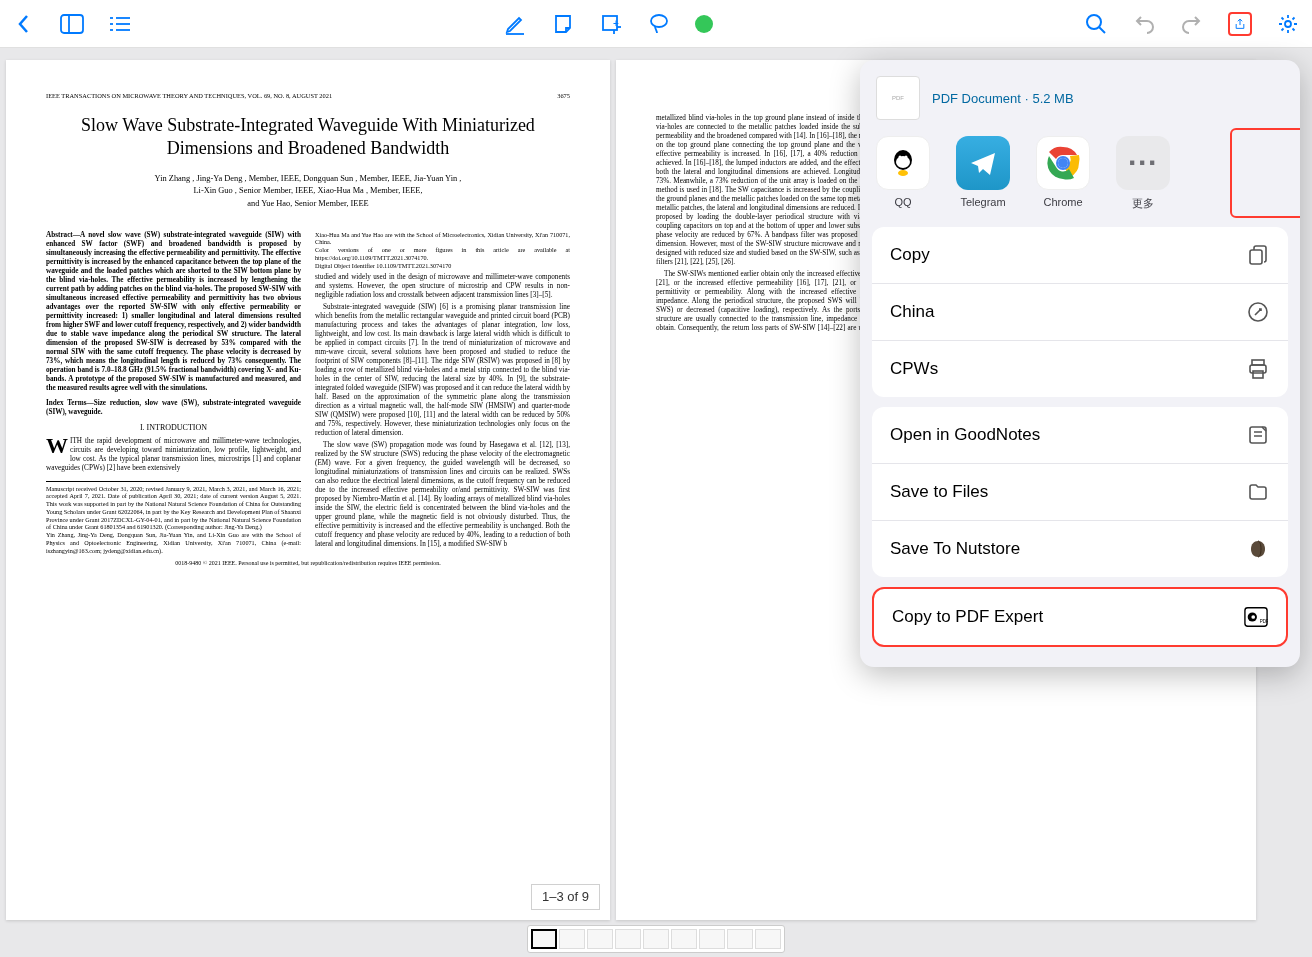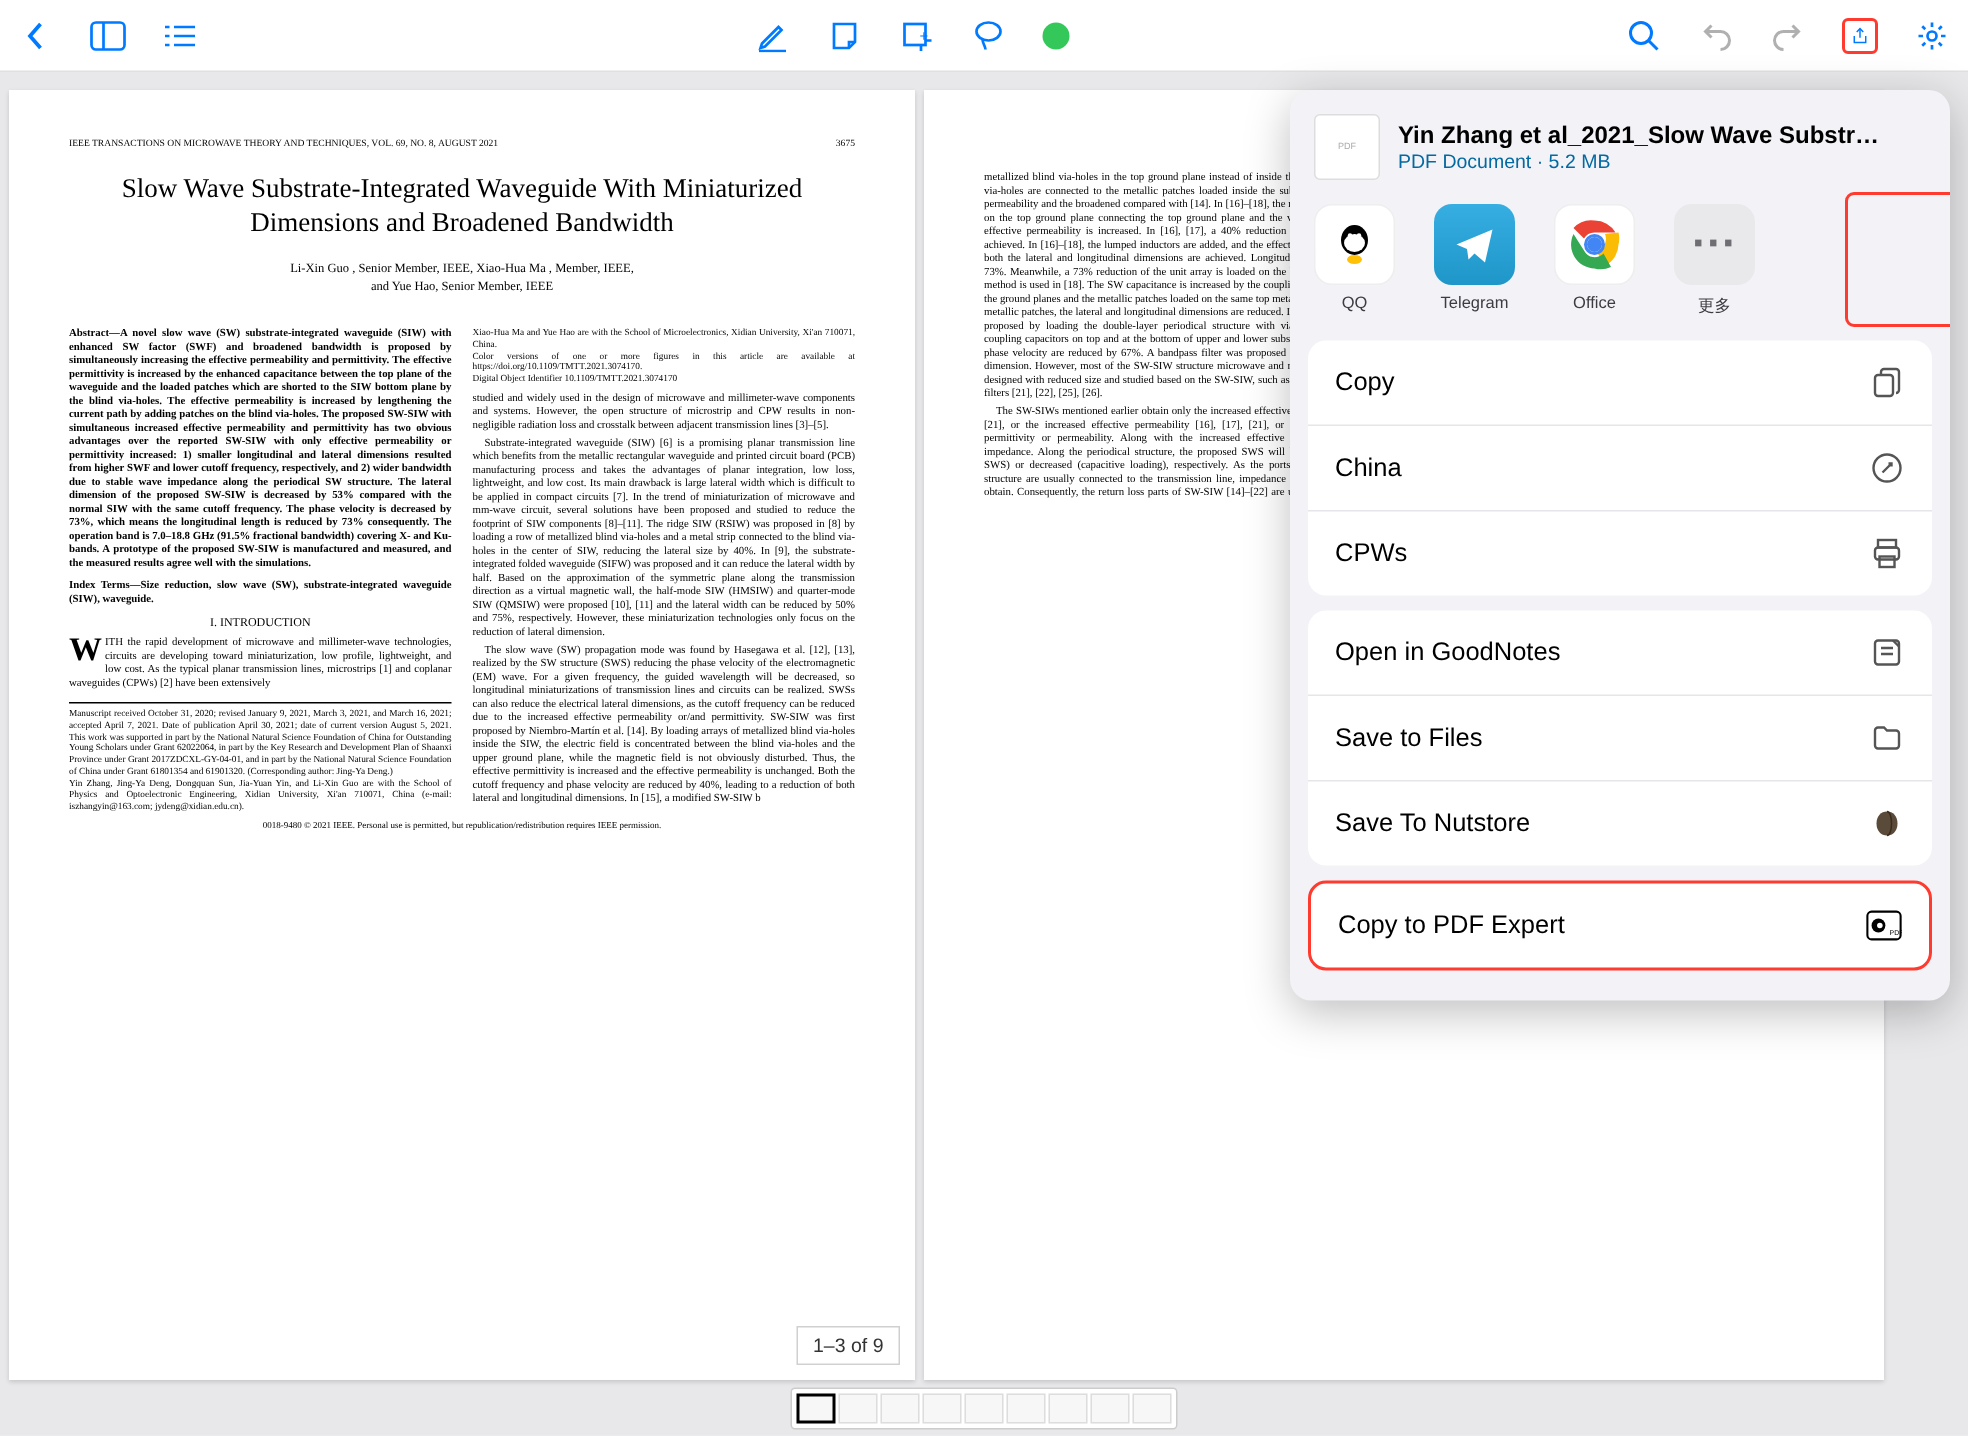--- a/index.html
+++ b/index.html
@@ -154,20 +154,21 @@
 </div>
 
 <div class="doc-area">
   <div class="page page1">
     <div class="page-header">
       <span>IEEE TRANSACTIONS ON MICROWAVE THEORY AND TECHNIQUES, VOL. 69, NO. 8, AUGUST 2021</span>
       <span>3675</span>
     </div>
     <h1 class="paper-title">Slow Wave Substrate-Integrated Waveguide With Miniaturized Dimensions and Broadened Bandwidth</h1>
     <div class="authors">
+      <div><span>Yin Zhang , Jing-Ya Deng , Member, IEEE, Dongquan Sun , Member, IEEE, Jia-Yuan Yin ,</span></div>
       <div><span>Li-Xin Guo , Senior Member, IEEE, Xiao-Hua Ma , Member, IEEE,</span></div>
       <div><span>and Yue Hao, Senior Member, IEEE</span></div>
     </div>
     <div class="cols">
       <p class="abstract"><span>Abstract—A novel slow wave (SW) substrate-integrated waveguide (SIW) with enhanced SW factor (SWF) and broadened bandwidth is proposed by simultaneously increasing the effective permeability and permittivity. The effective permittivity is increased by the enhanced capacitance between the top plane of the waveguide and the loaded patches which are shorted to the SIW bottom plane by the blind via-holes. The effective permeability is increased by lengthening the current path by adding patches on the blind via-holes. The proposed SW-SIW with simultaneous increased effective permeability and permittivity has two obvious advantages over the reported SW-SIW with only effective permeability or permittivity increased: 1) smaller longitudinal and lateral dimensions resulted from higher SWF and lower cutoff frequency, respectively, and 2) wider bandwidth due to stable wave impedance along the periodical SW structure. The lateral dimension of the proposed SW-SIW is decreased by 53% compared with the normal SIW with the same cutoff frequency. The phase velocity is decreased by 73%, which means the longitudinal length is reduced by 73% consequently. The operation band is 7.0–18.8 GHz (91.5% fractional bandwidth) covering X- and Ku-bands. A prototype of the proposed SW-SIW is manufactured and measured, and the measured results agree well with the simulations.</span></p>
       <p class="abstract" style="margin-top:6px;">Index Terms—Size reduction, slow wave (SW), substrate-integrated waveguide (SIW), waveguide.</p>
       <div class="section-h">I. INTRODUCTION</div>
       <p class="dropcap">WITH the rapid development of microwave and millimeter-wave technologies, circuits are developing toward miniaturization, low profile, lightweight, and low cost. As the typical planar transmission lines, microstrips [1] and coplanar waveguides (CPWs) [2] have been extensively</p>
       <div class="footnotes" style="white-space:pre-line;">Manuscript received October 31, 2020; revised January 9, 2021, March 3, 2021, and March 16, 2021; accepted April 7, 2021. Date of publication April 30, 2021; date of current version August 5, 2021. This work was supported in part by the National Natural Science Foundation of China for Outstanding Young Scholars under Grant 62022064, in part by the Key Research and Development Plan of Shaanxi Province under Grant 2017ZDCXL-GY-04-01, and in part by the National Natural Science Foundation of China under Grant 61801354 and 61901320. (Corresponding author: Jing-Ya Deng.)
 Yin Zhang, Jing-Ya Deng, Dongquan Sun, Jia-Yuan Yin, and Li-Xin Guo are with the School of Physics and Optoelectronic Engineering, Xidian University, Xi'an 710071, China (e-mail: iszhangyin@163.com; jydeng@xidian.edu.cn).
@@ -206,21 +207,20 @@
   <div class="thumb"></div>
   <div class="thumb"></div>
   <div class="thumb"></div>
   <div class="thumb"></div>
 </div>
 
 <div class="share-sheet">
   <div class="share-header">
     <div class="share-thumb">PDF</div>
     <div>
-      <div class="share-title">Yin Zhang et al_2021_Slow Wave Substr…</div>
       <div class="share-sub">PDF Document · 5.2 MB</div>
     </div>
   </div>
   <div class="share-apps" style="position:relative;">
     <div class="app">
       <div class="app-icon qq">
           <svg width="34" height="34" viewBox="0 0 34 34">
             <ellipse cx="17" cy="14" rx="9" ry="10" fill="#000"></ellipse>
             <ellipse cx="17" cy="16" rx="7" ry="6" fill="#fff"></ellipse>
             <ellipse cx="17" cy="27" rx="5" ry="3" fill="#ffc107"></ellipse>
@@ -243,21 +243,21 @@
           <svg width="40" height="40" viewBox="0 0 40 40">
             <circle cx="20" cy="20" r="16" fill="#fff"></circle>
             <path d="M20 4a16 16 0 0 1 14 8H20v0a8 8 0 0 0-7 4L6 9a16 16 0 0 1 14-5z" fill="#ea4335"></path>
             <path d="M36 20a16 16 0 0 1-9 14l-6-10a8 8 0 0 0 6-11l9-1a16 16 0 0 1 0 8z" fill="#fbbc05"></path>
             <path d="M20 36a16 16 0 0 1-14-23l7 11a8 8 0 0 0 13 2l5 9a16 16 0 0 1-11 1z" fill="#34a853"></path>
             <circle cx="20" cy="20" r="7" fill="#4285f4"></circle>
             <circle cx="20" cy="20" r="5" fill="#fff"></circle>
             <circle cx="20" cy="20" r="5" fill="#4285f4"></circle>
           </svg>
         </div>
-      <span>Office</span>
+      <span>Chrome</span>
     </div>
     <div class="app">
       <div class="app-icon more">···</div>
       <span>更多</span>
     </div>
     <div class="redbox-app" style="top:-8px;right:-8px;width:78px;height:90px;"></div>
   </div>
 
   <div class="action-list">
     <div class="action-row">

